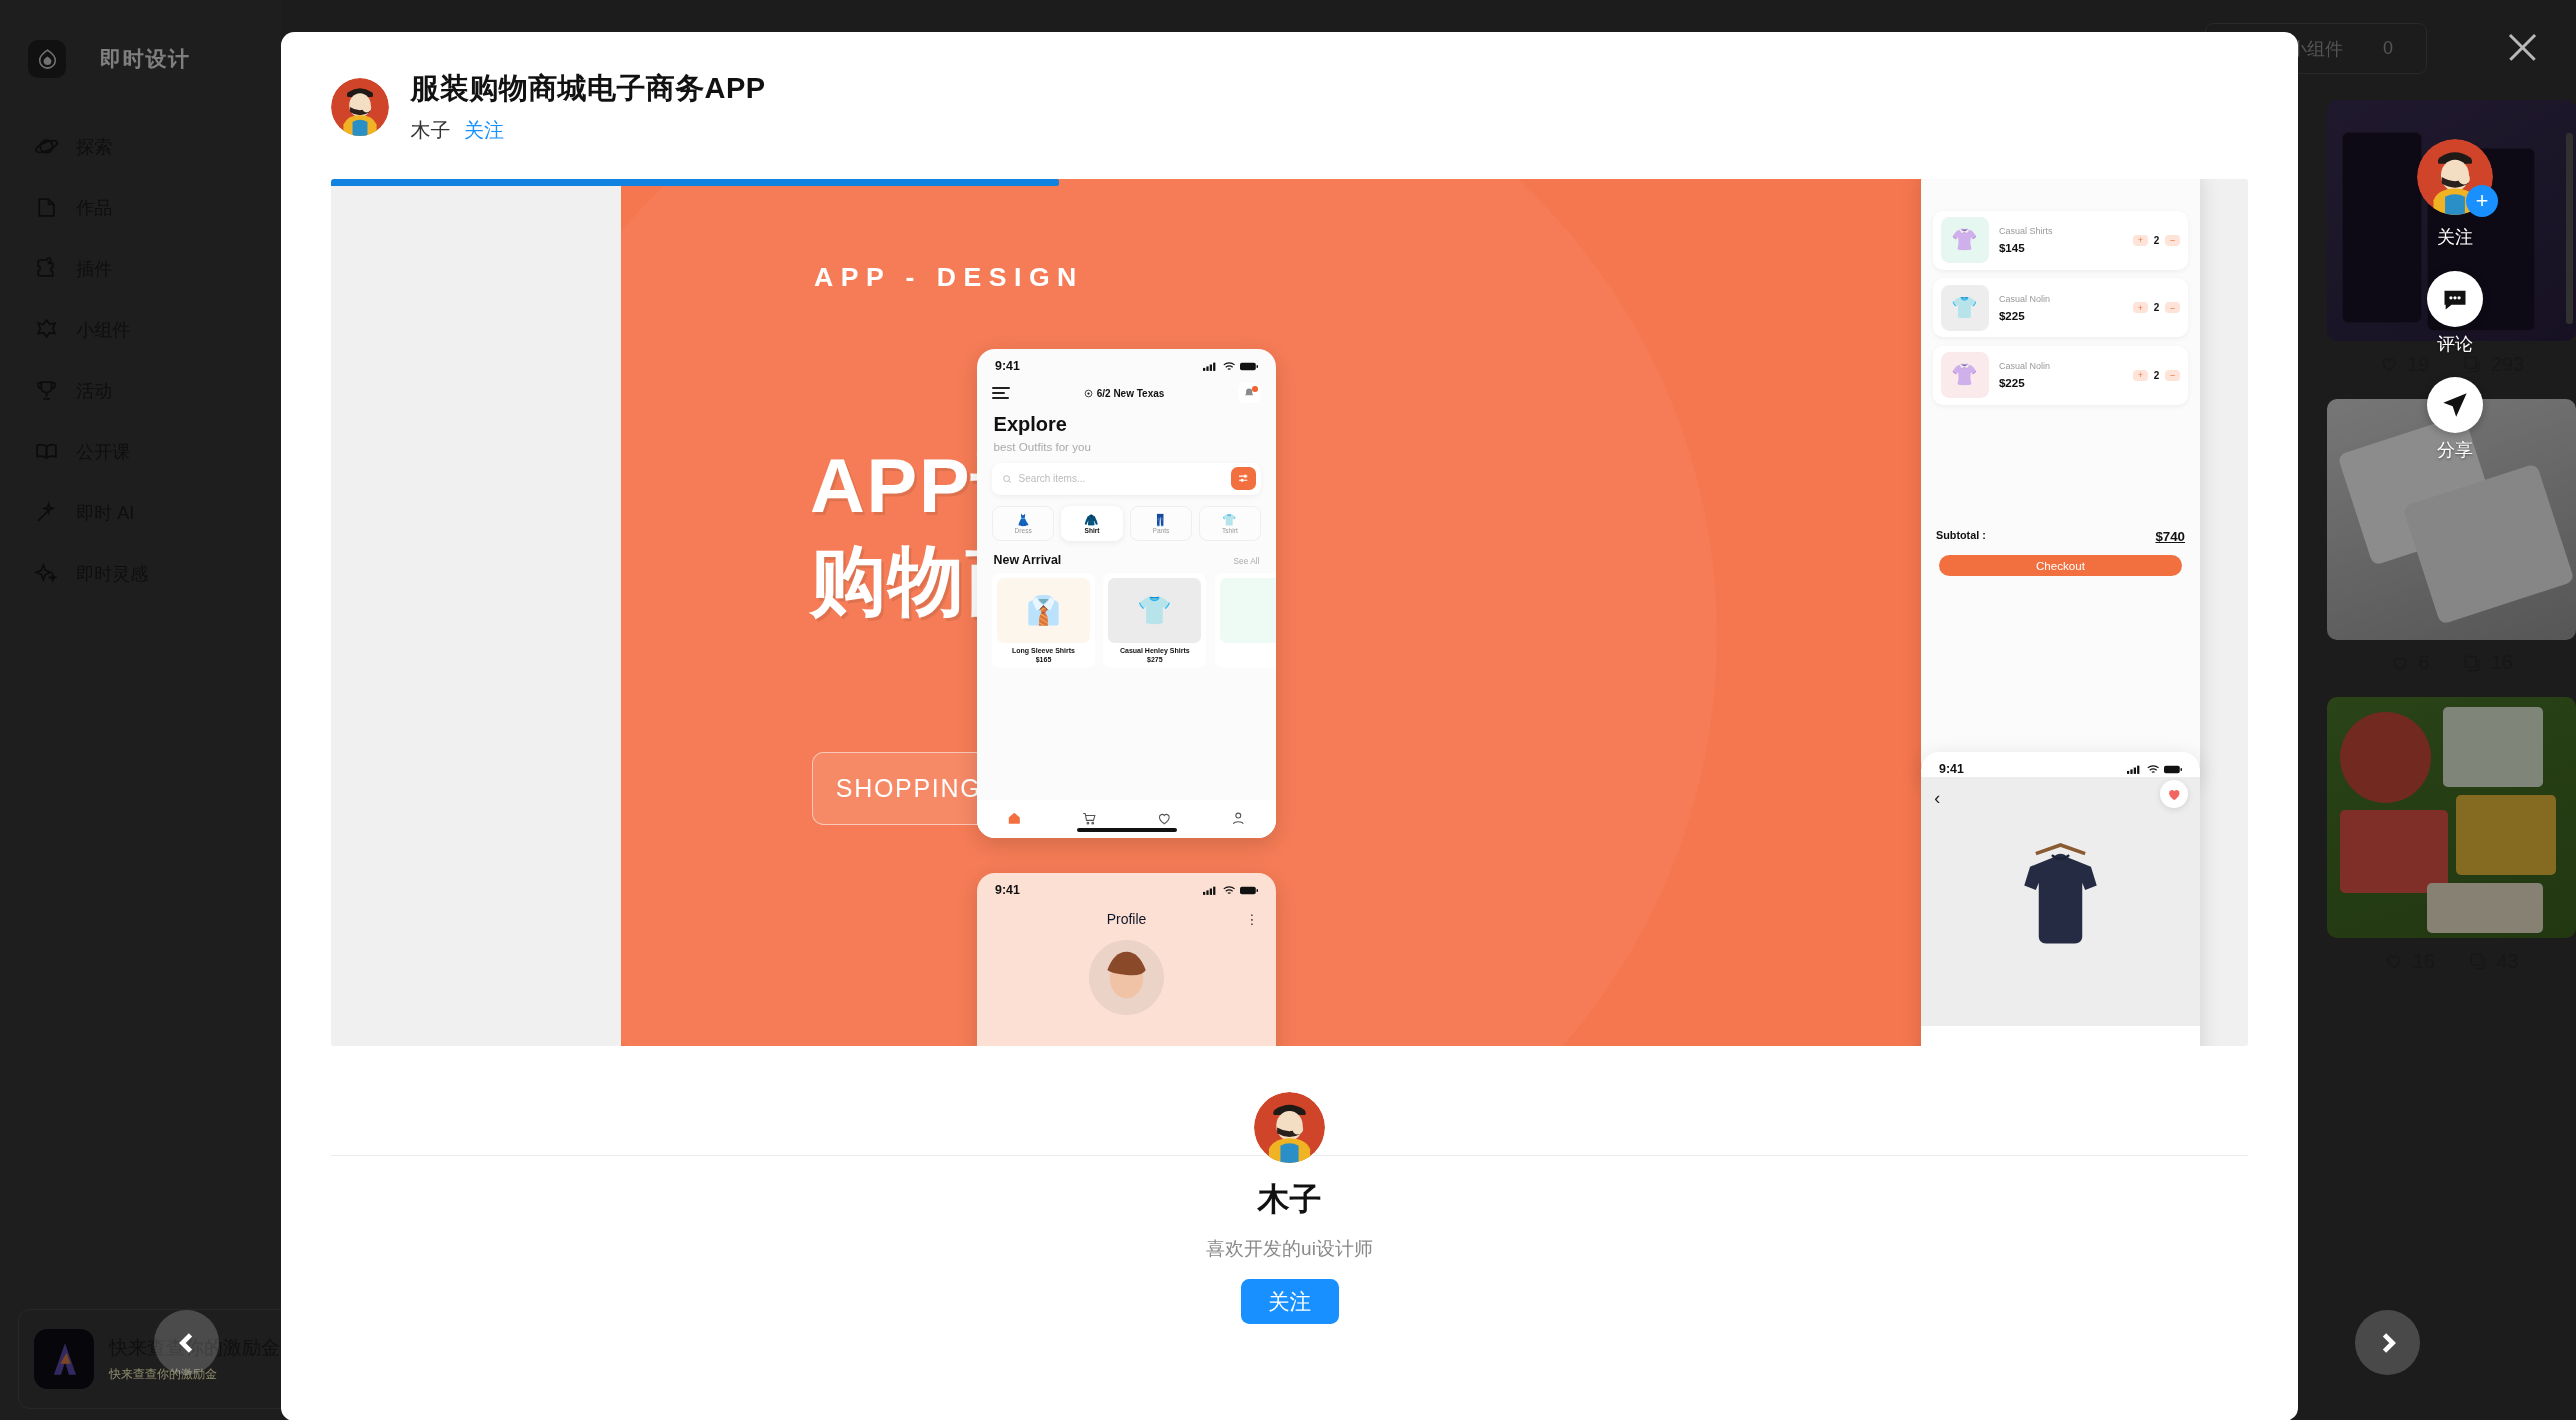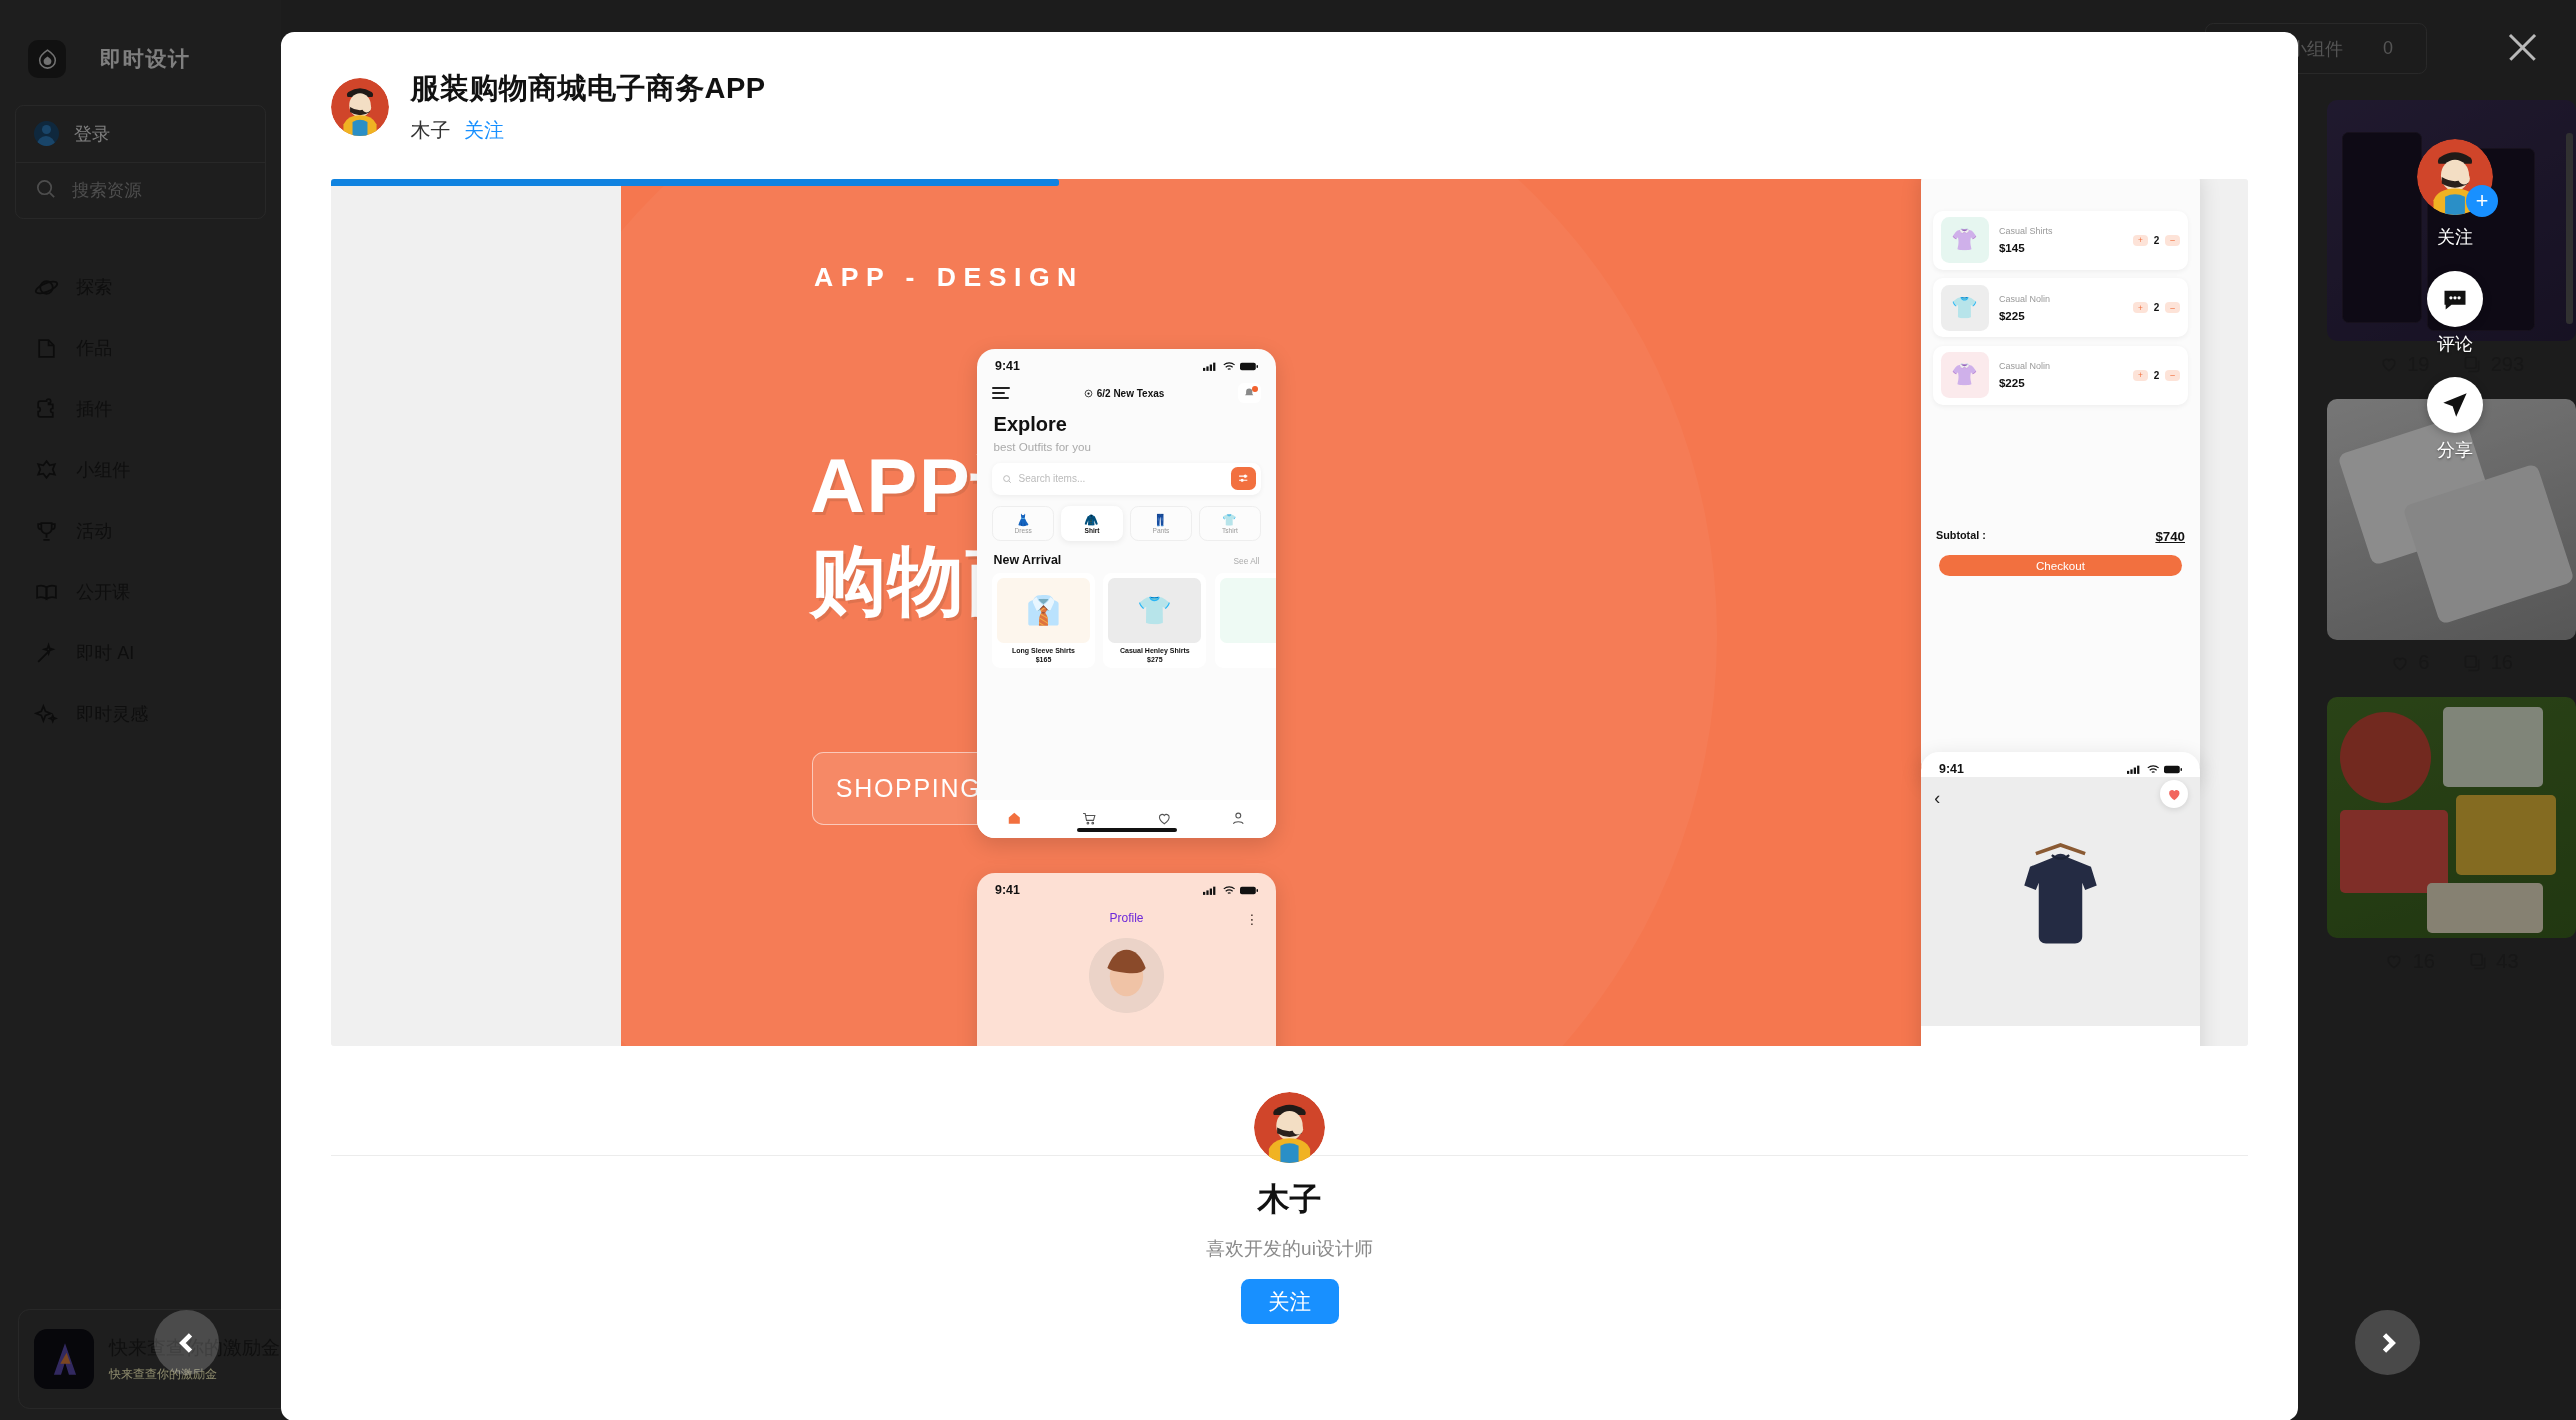--- a/index.html
+++ b/index.html
@@ -200,21 +200,21 @@
   .p-detail { left:1590px; top:573px; width:279px; height:415px; background:#fff;}
   .det-back { position:absolute; left:13.3px; top:37px; font-size:18px; color:#222; line-height:1;}
   .det-heart { position:absolute; right:11.6px; top:28px; width:28px; height:28px; border-radius:50%;
                background:#fff; display:flex;align-items:center;justify-content:center; box-shadow:0 1.7px 6.6px rgba(0,0,0,.12);}
   .det-img { position:absolute; left:0; right:0; top:25px; height:249px; background:#ededed;
              display:flex; align-items:center; justify-content:center; }
 
   
   .p-profile { left:646px; top:694px; width:299px; height:216px; background:#fde0d4;}
   .pf-head { display:flex; align-items:center; justify-content:center; position:relative; padding-top:11.6px;}
-  .pf-title { font-size:12px; color:#6d28d9;}
+  .pf-title { font-size:14px; color:#0f172a;}
   .pf-dots { position:absolute; right:16.6px; top:13.3px; color:#3b2b24; font-size:13.3px; letter-spacing:0.8px;}
   .pf-av { width:75px; height:75px; border-radius:50%; margin:13.3px auto 0 auto; background:#e9d2c8; overflow:hidden;}
 
   
   .author { margin:46px 0 0 0; position:relative; display:flex; flex-direction:column; align-items:center;}
   .auth-rule { position:absolute; top:63px; left:50px; right:905px; height:0.8px; background:#ececec;}
   .auth-rule2 { position:absolute; top:63px; left:1112px; right:50px; height:0.8px; background:#ececec;}
   .auth-av { width:71px; height:71px; border-radius:50%; overflow:hidden; z-index:2;}
   .auth-nm { font-size:32px; font-weight:bold; color:#111; margin-top:15px;}
   .auth-bio { font-size:19px; color:#8a8a8a; margin-top:14px;}
@@ -314,35 +314,20 @@
 
     <div class="sidebar">
       <div class="sb-logo-row">
         <div class="sb-logo">
           <svg viewBox="0 0 32 32">
               <path d="M16 4c-6 4-10 8-10 13a10 10 0 0 0 20 0c0-5-4-9-10-13z" fill="none" stroke="#cfcfcf" stroke-width="2"></path>
               <path d="M16 12c-3 2-5 4-5 6a5 5 0 0 0 10 0c0-2-2-4-5-6z" fill="#cfcfcf"></path>
             </svg>
         </div>
         <div class="sb-brand">即时设计</div>
-      </div>
-      <div class="sb-box">
-        <div class="sb-row">
-          <span class="sb-avatar-ic"></span>
-          <span class="sb-login-text">登录</span>
-        </div>
-        <div class="sb-row">
-          <span>
-            <svg width="23" height="23" viewBox="0 0 24 24" fill="none" stroke="#8d8d8d" stroke-width="1.8">
-                <circle cx="11" cy="11" r="7"></circle>
-                <path d="M16.5 16.5 21 21"></path>
-              </svg>
-          </span>
-          <span class="sb-search-text">搜索资源</span>
-        </div>
       </div>
       <div class="sb-nav">
         <div class="nav-item">
           <span class="nav-ic">
               <svg viewBox="0 0 24 24">
                 <circle cx="12" cy="12" r="6"></circle>
                 <ellipse cx="12" cy="12" rx="11" ry="4" transform="rotate(-22 12 12)"></ellipse>
               </svg>
             </span>
           <span class="nav-label">探索</span>

